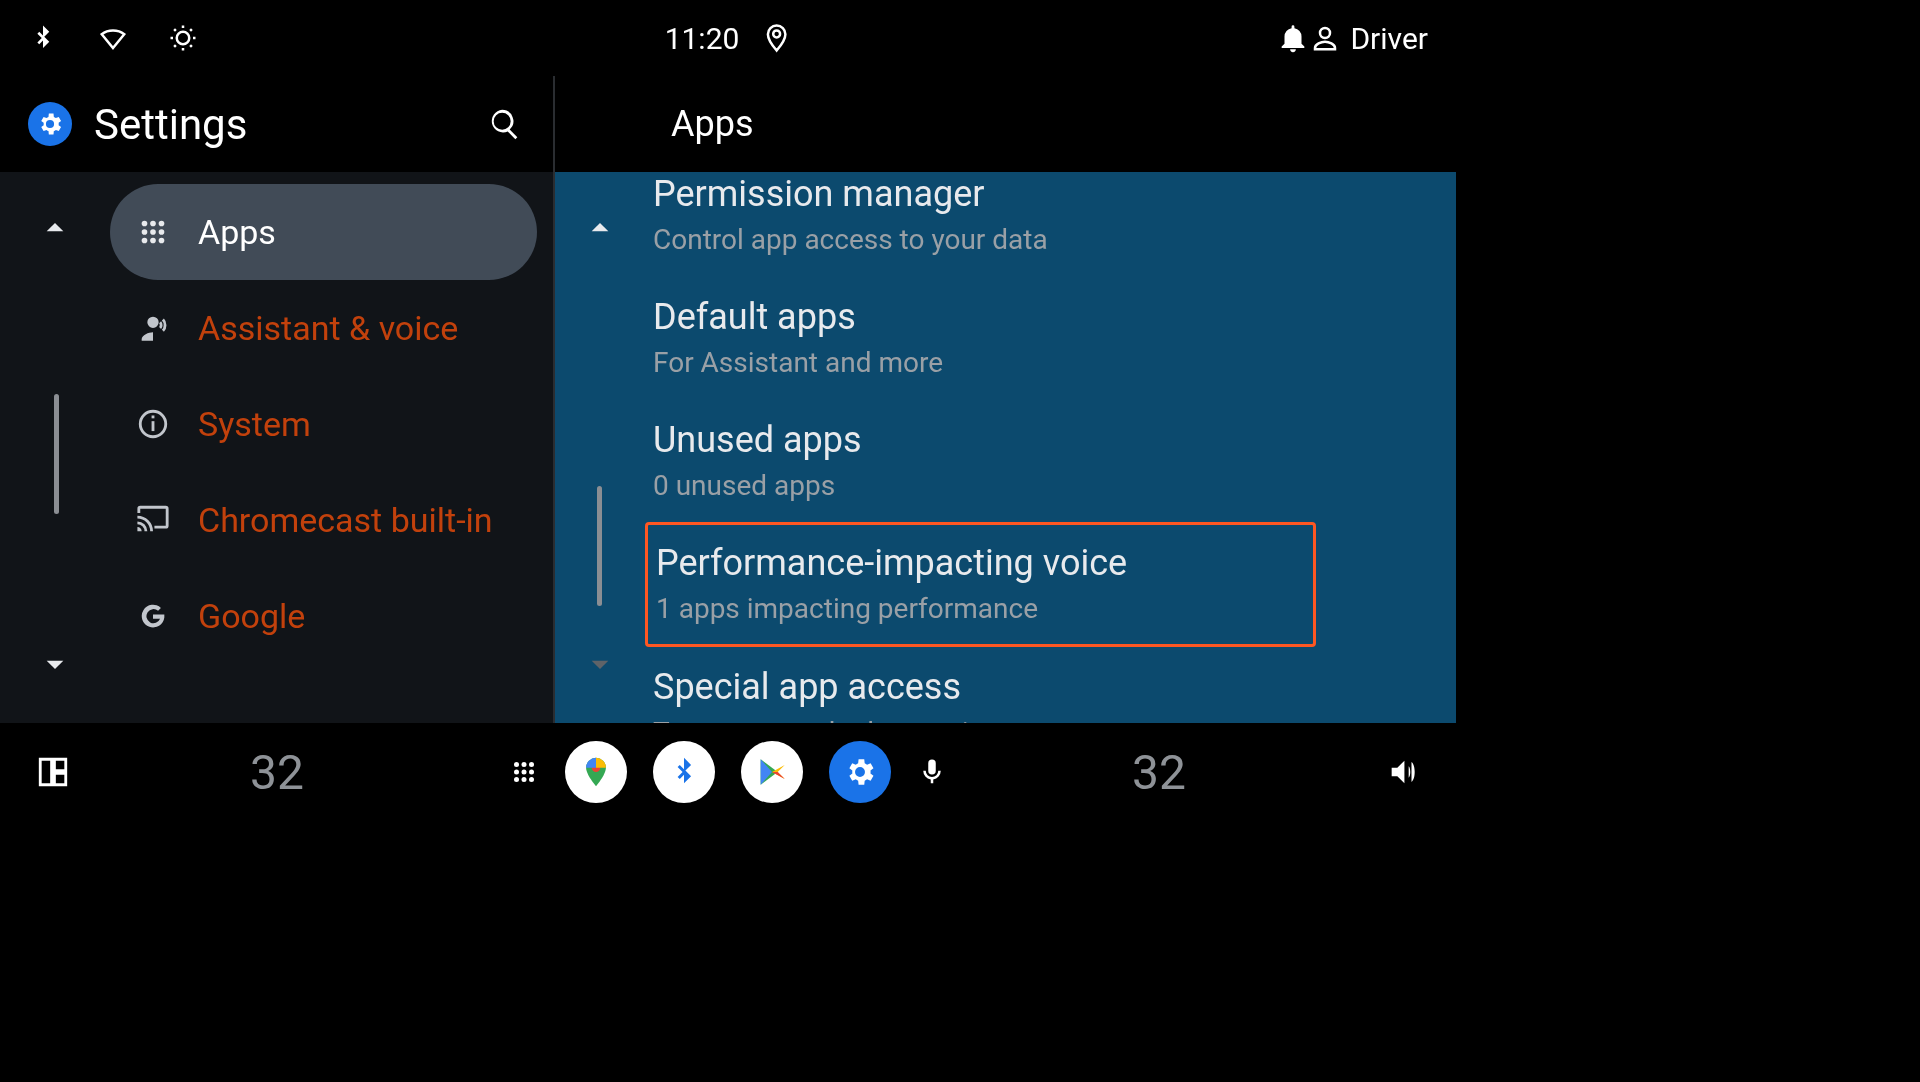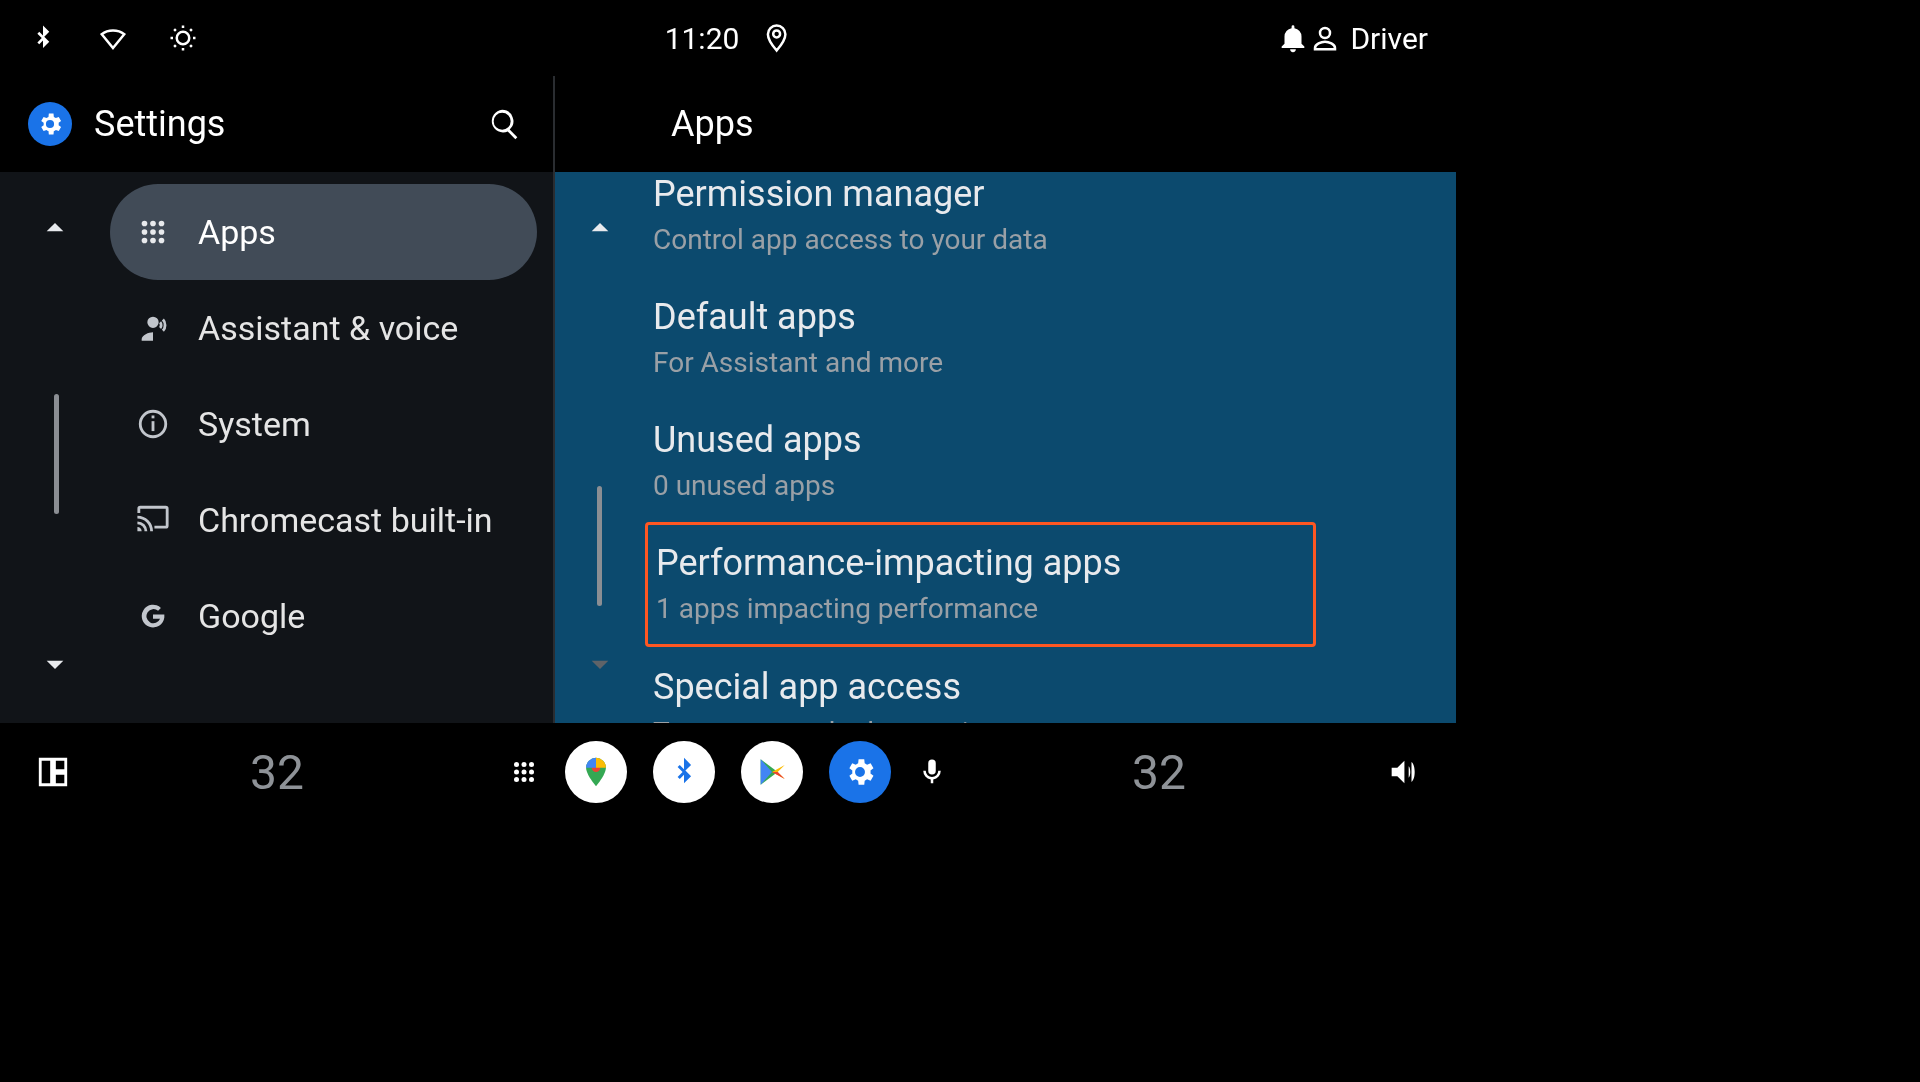--- a/index.html
+++ b/index.html
@@ -59,21 +59,21 @@
     padding: 0 28px;
     gap: 22px;
     background: #000;
   }
   .settings-badge {
     width: 44px; height: 44px; border-radius: 50%;
     background: #1a73e8; display: flex; align-items: center; justify-content: center;
     flex-shrink: 0;
   }
   .settings-badge svg { width: 28px; height: 28px; fill: #fff; }
-  .left-title { font-size: 36px; color: #fff; font-weight: 400; }
+  .left-title { font-size: 42px; color: #fff; font-weight: 400; }
   .search-btn { margin-left: auto; width: 40px; height: 40px; display: flex; align-items: center; justify-content: center; }
 
   
   .left-body {
     flex: 1;
     background: #111418;
     display: flex;
     position: relative;
     overflow: hidden;
   }
@@ -92,21 +92,21 @@
   }
   .left-items {
     flex: 1;
     padding: 12px 16px 0 0;
     display: flex; flex-direction: column; gap: 0;
   }
   .nav-item {
     display: flex; align-items: center; gap: 28px;
     height: 96px; padding: 0 26px;
     border-radius: 48px;
-    font-size: 34px; color: #e5e5e5;
+    font-size: 34px; color: #c2410c;
   }
   .nav-item.selected { background: #414b57; color: #fff; }
   .nav-icon { width: 34px; height: 34px; fill: #c2c6cc; flex-shrink: 0; }
   .nav-item.selected .nav-icon { fill: #e8eaed; }
 
   
   .right-header {
     height: 96px;
     display: flex; align-items: center;
     padding: 0 40px 0 116px;
@@ -333,21 +333,21 @@
           <div class="detail-title">Default apps</div>
           <div class="detail-sub">For Assistant and more</div>
         </div>
 
         <div class="detail-item">
           <div class="detail-title">Unused apps</div>
           <div class="detail-sub">0 unused apps</div>
         </div>
 
         <div class="detail-item highlighted">
-          <div class="detail-title">Performance-impacting apps</div>
+          <div class="detail-title">Performance-impacting voice</div>
           <div class="detail-sub">1 apps impacting performance</div>
         </div>
 
         <div class="detail-item">
           <div class="detail-title">Special app access</div>
           <div class="detail-sub">To system and other settings</div>
         </div>
 
       </div>
     </div>

